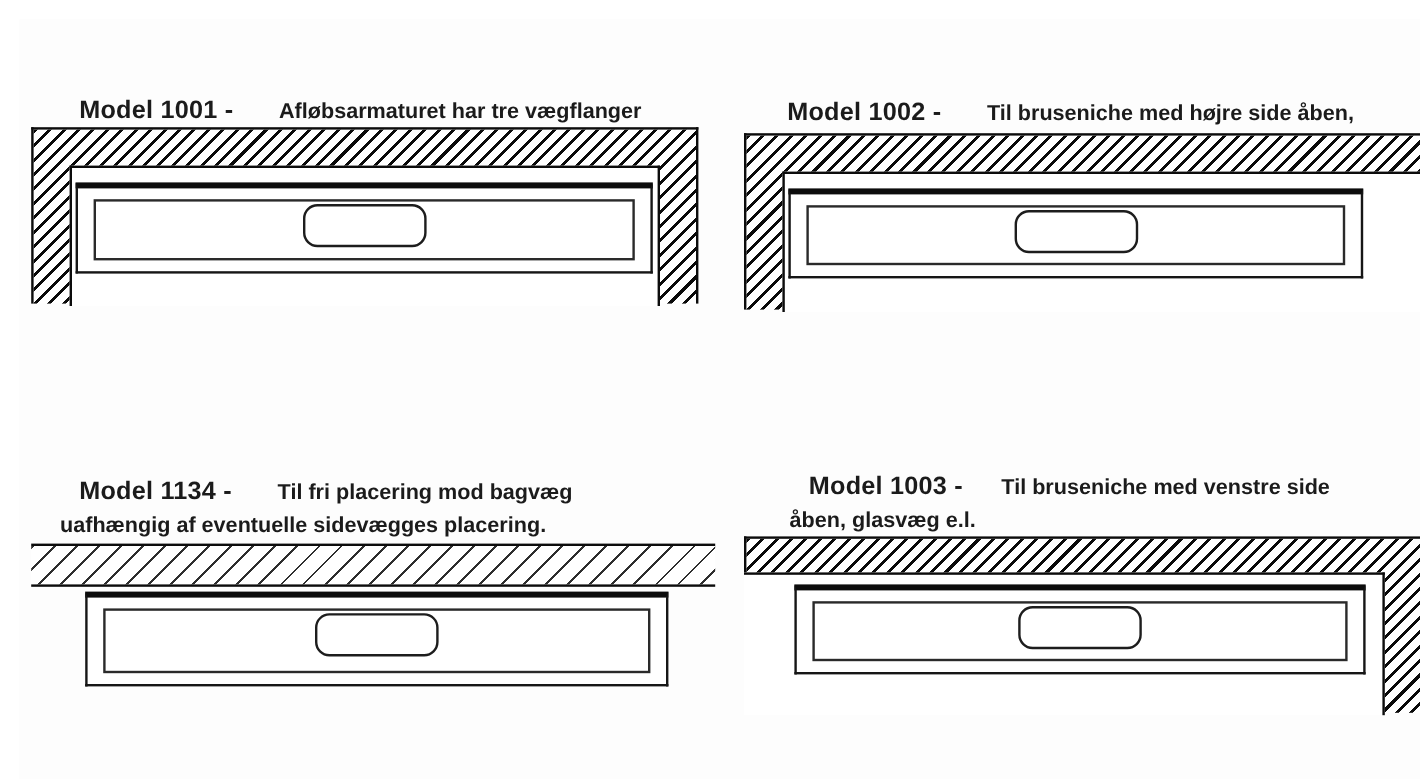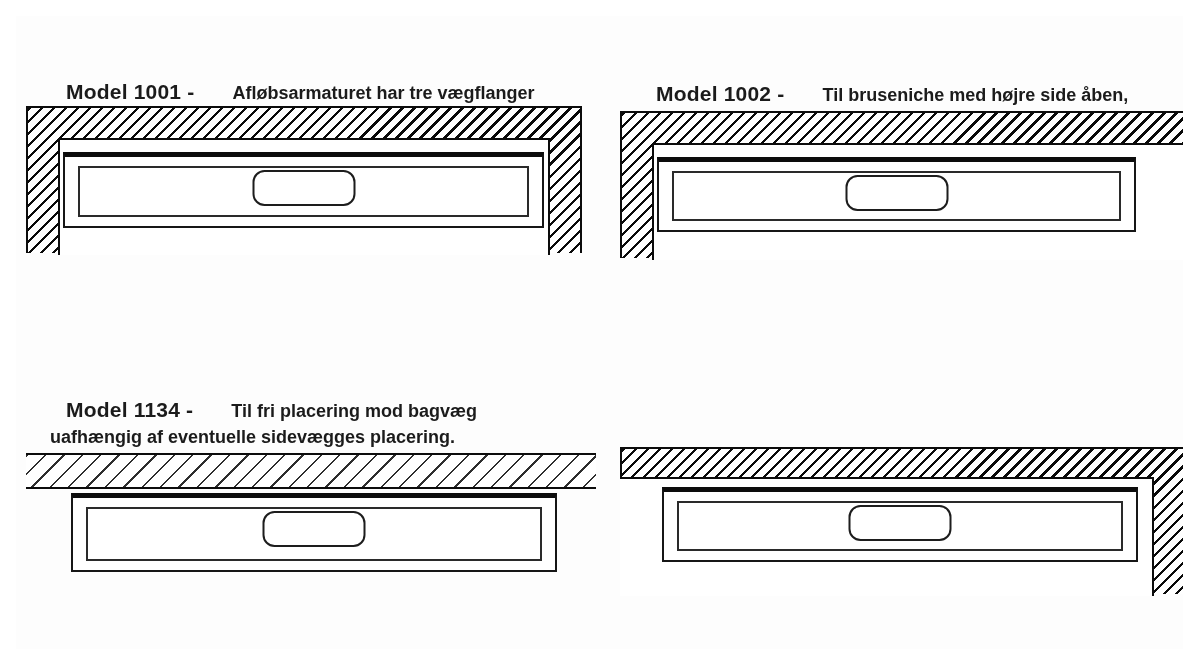--- a/index.html
+++ b/index.html
@@ -93,20 +93,24 @@
 uafhængig af eventuelle sidevægges placering.</span>
   </div>
 
   <div class="abs hatch-light" style="left:10px; top:437px; width:570px; height:27px; border-top:2.5px solid #0c0c0c; border-bottom:2.5px solid #0c0c0c;"></div>
 
   <div class="drain-outer" style="left:55px; top:477px; width:486px; height:79px;">
     <div class="drain-inner"></div>
     <div class="drain-pill"></div>
   </div>
 
+  <div class="panel-title" style="left:626px; top:338px; width:500px;">
+    <span class="model-label">Model 1003 -</span><span class="model-desc">Til bruseniche med venstre side
+åben, glasvæg e.l.</span>
+  </div>
 
   <div class="abs hatch-dense" style="left:604px; top:431px; width:566px; height:147px; border:2.5px solid #0c0c0c; border-bottom:none;"></div>
   <div class="abs" style="left:604px; top:461px; width:534px; height:119px; background:#ffffff; border-top:2.5px solid #0c0c0c; border-right:2.5px solid #0c0c0c;"></div>
 
   <div class="drain-outer" style="left:646px; top:471px; width:476px; height:75px;">
     <div class="drain-inner"></div>
     <div class="drain-pill"></div>
   </div>
 
 </div>

